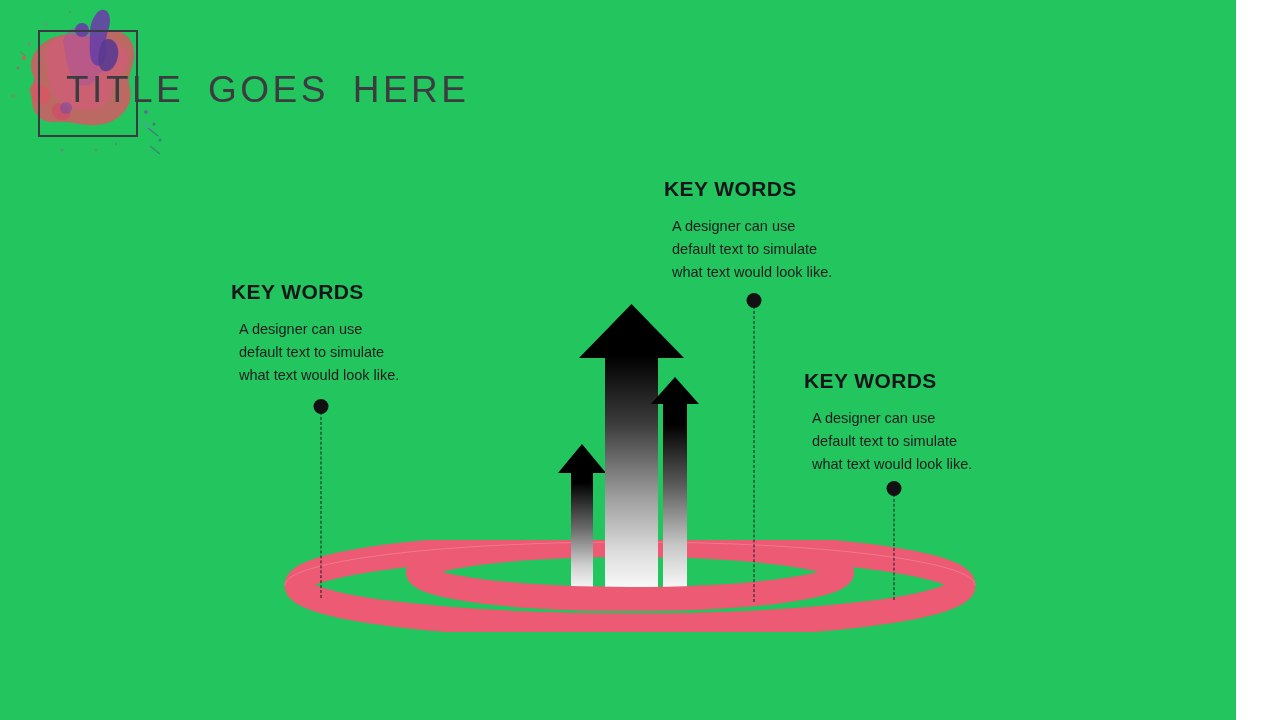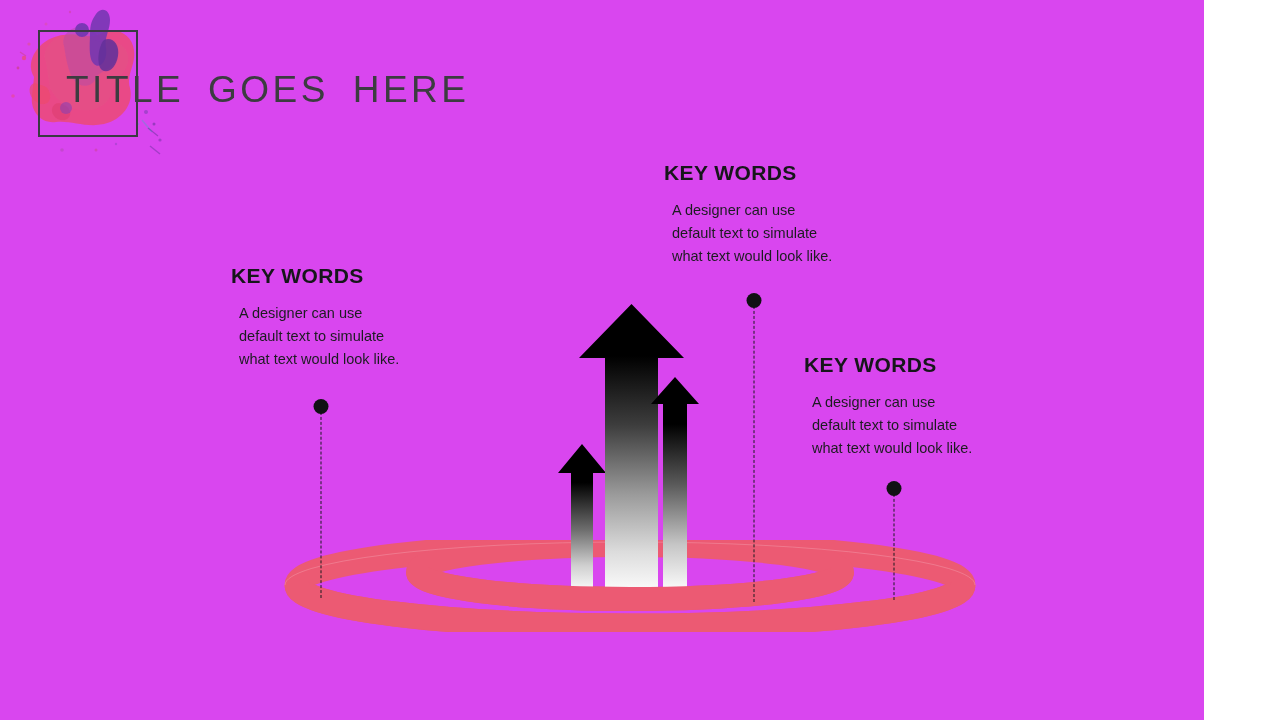--- a/index.html
+++ b/index.html
@@ -8,22 +8,23 @@
     background: #ffffff;
   }
   body {
     font-family: "Liberation Sans", sans-serif;
     -webkit-font-smoothing: antialiased;
   }
   #slide {
     position: relative;
     width: 1204px;
     height: 720px;
-    background: #d946ef;
+    background: #22c55e;
     overflow: hidden;
+    padding-left: 32px;
   }
 
   
   #title-area {
     position: absolute;
     left: 0;
     top: 0;
     width: 470px;
     height: 175px;
   }
@@ -57,21 +58,21 @@
     line-height: 48px;
   }
 
   
   .callout { position: absolute; }
   .callout-title {
     font-size: 21px;
     font-weight: 700;
     letter-spacing: 0.4px;
     color: #16161a;
-    margin: 0 0 14px 0;
+    margin: 16px 0 14px 0;
     white-space: nowrap;
   }
   .callout-body {
     font-size: 14.5px;
     font-weight: 400;
     color: #1c1c20;
     line-height: 23px;
     margin: 8px;
   }
   .callout-body span { display: block; white-space: nowrap; }

